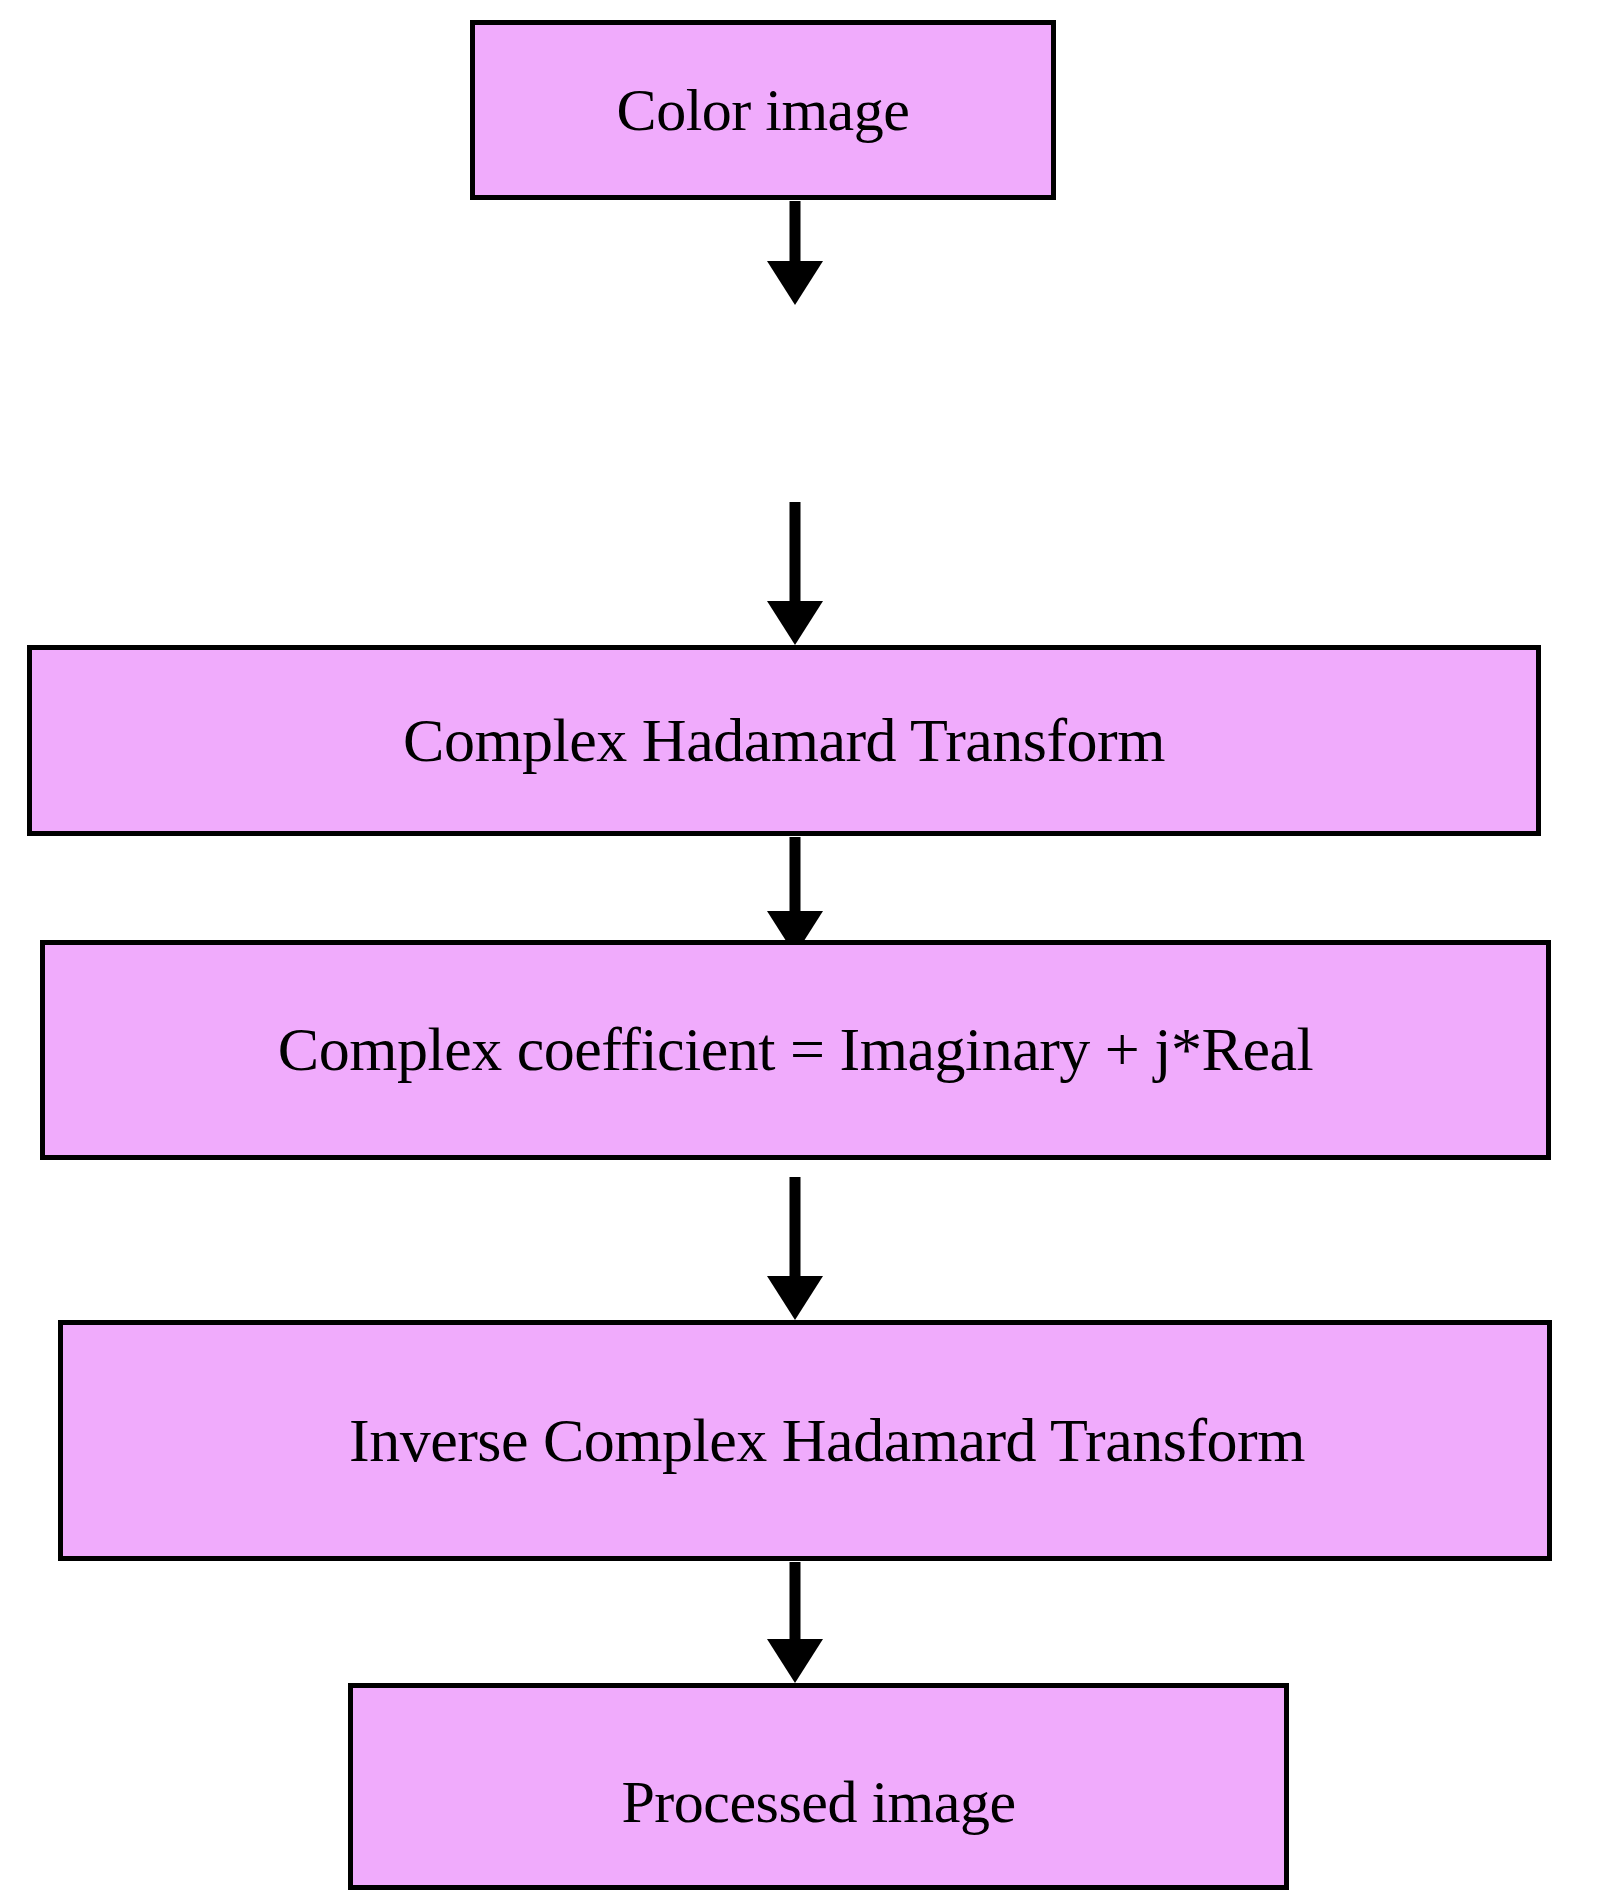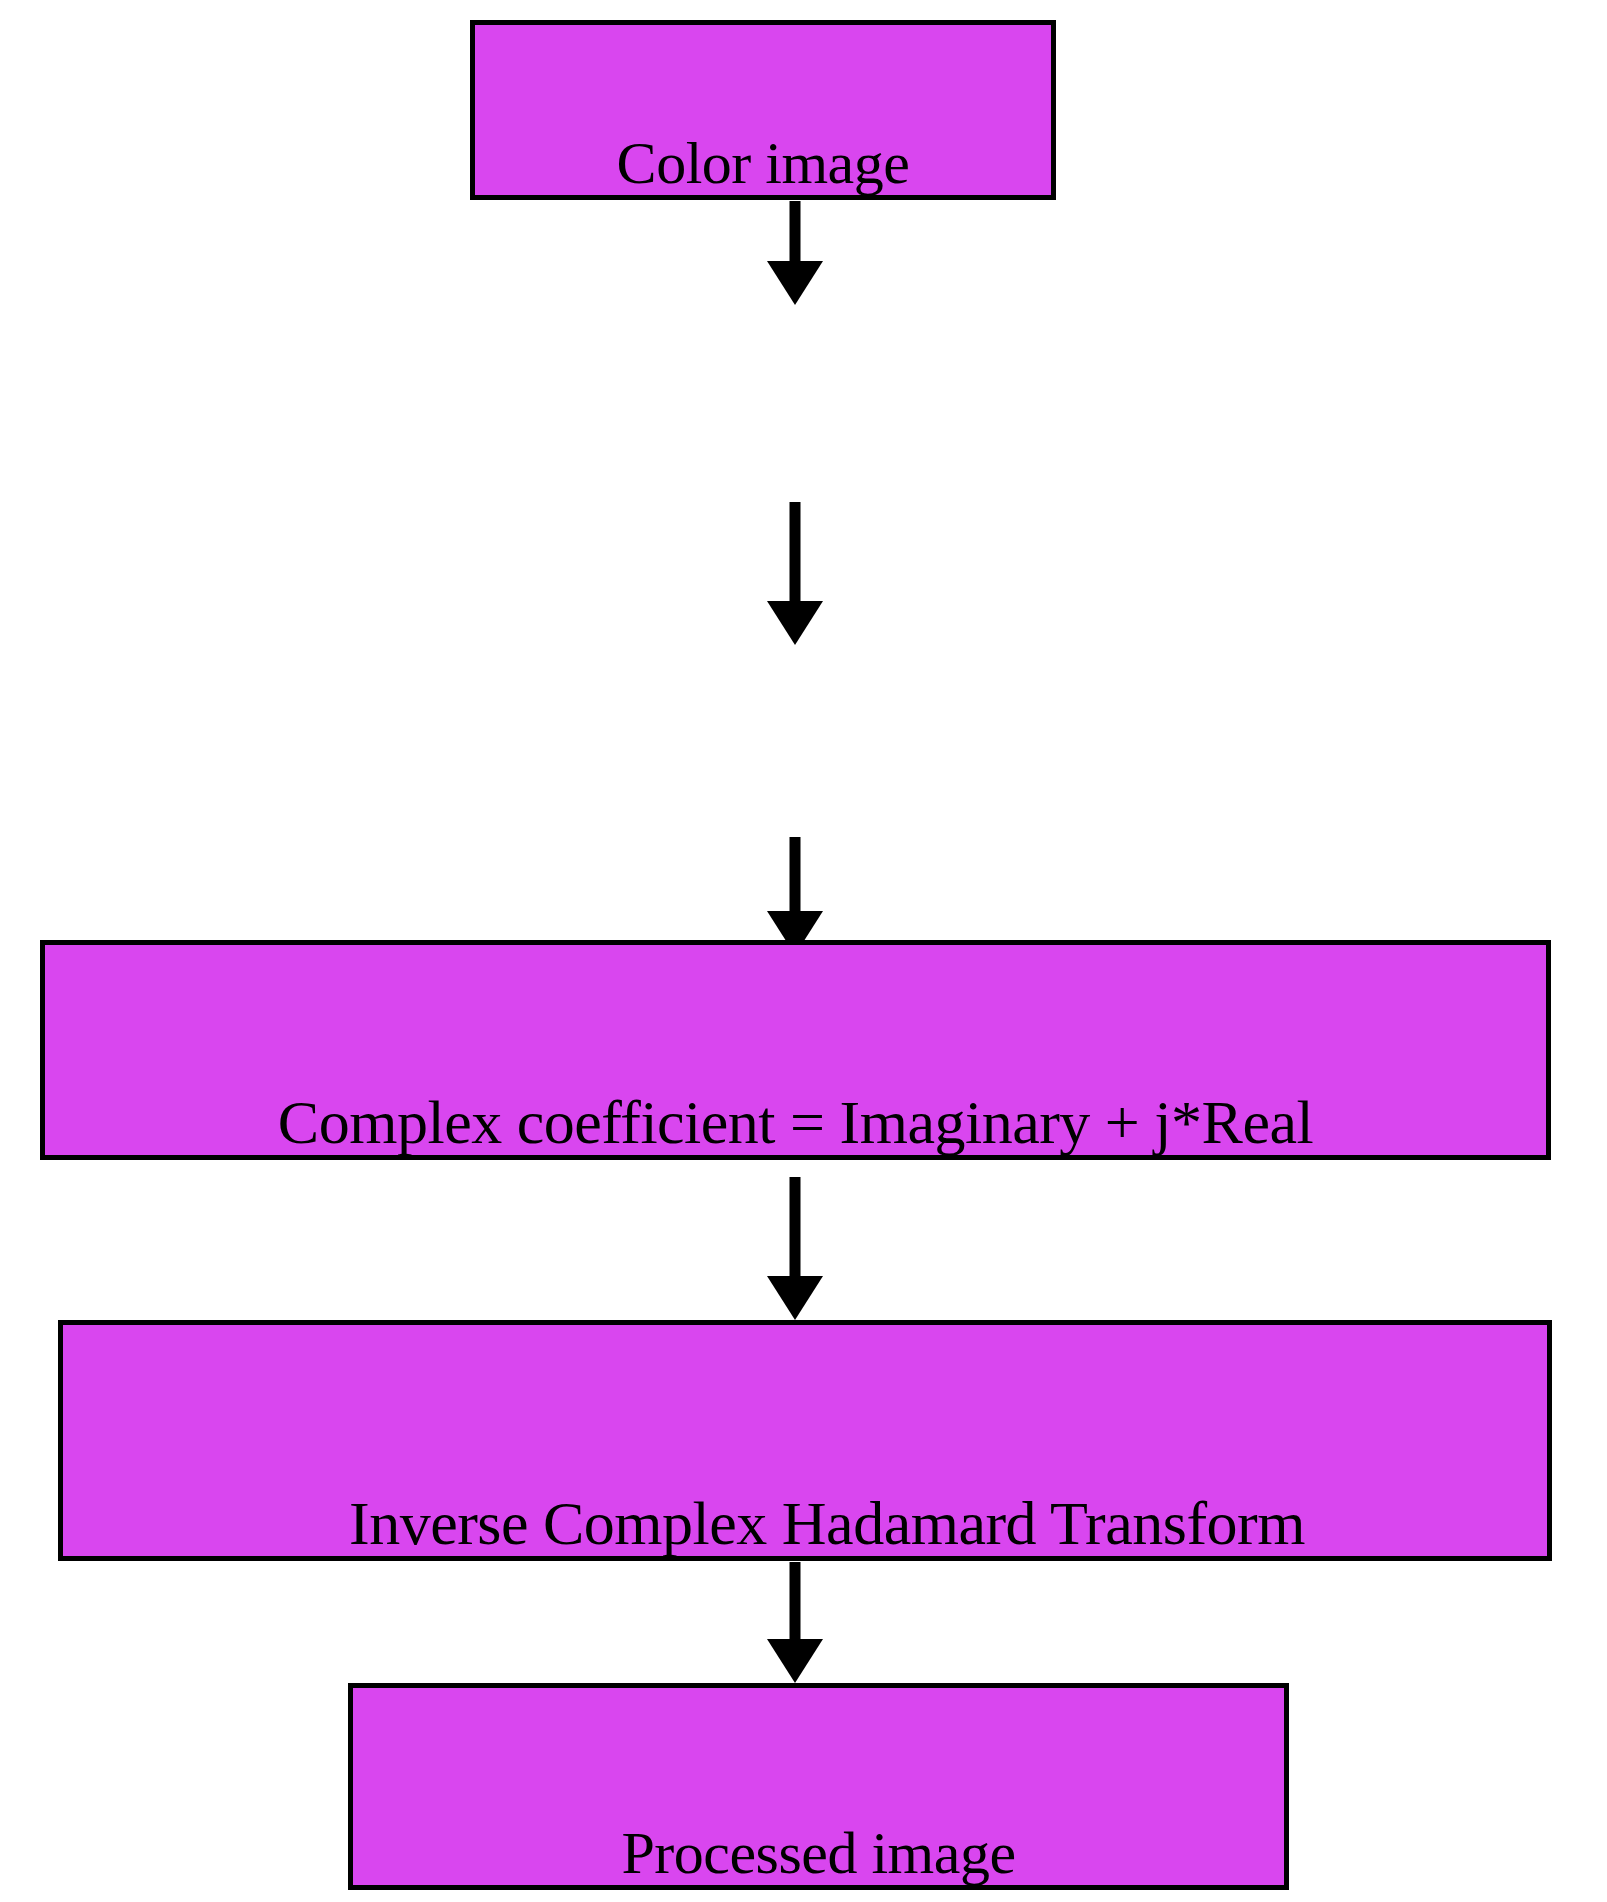--- a/index.html
+++ b/index.html
@@ -16,23 +16,23 @@
     position: relative;
     width: 1607px;
     height: 1902px;
     background: #ffffff;
     overflow: hidden;
   }
   .node {
     position: absolute;
     box-sizing: border-box;
     border: 5px solid #000000;
-    background: #d946ef;
+    background: #f0abfc;
     display: flex;
-    align-items: flex-end;
+    align-items: center;
     justify-content: center;
     text-align: center;
   }
   .node .node-label {
     display: block;
     width: 100%;
     line-height: 1.05;
     letter-spacing: -0.5px;
     white-space: nowrap;
   }
@@ -101,20 +101,23 @@
     <span class="shaft"></span>
     <span class="head"></span>
   </div>
 
 
   <div class="arrow" id="arrow-2">
     <span class="shaft"></span>
     <span class="head"></span>
   </div>
 
+  <div class="node" id="node-cht">
+    <span class="node-label">Complex Hadamard Transform</span>
+  </div>
 
   <div class="arrow" id="arrow-3">
     <span class="shaft"></span>
     <span class="head"></span>
   </div>
 
   <div class="node" id="node-complex-coeff">
     <span class="node-label">Complex coefficient = Imaginary + j*Real</span>
   </div>
 

